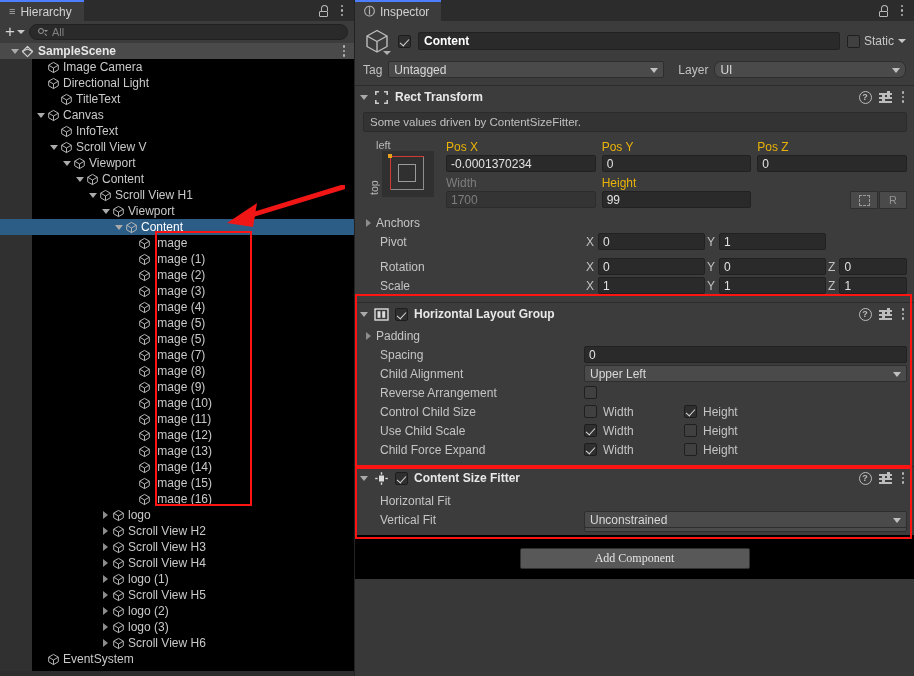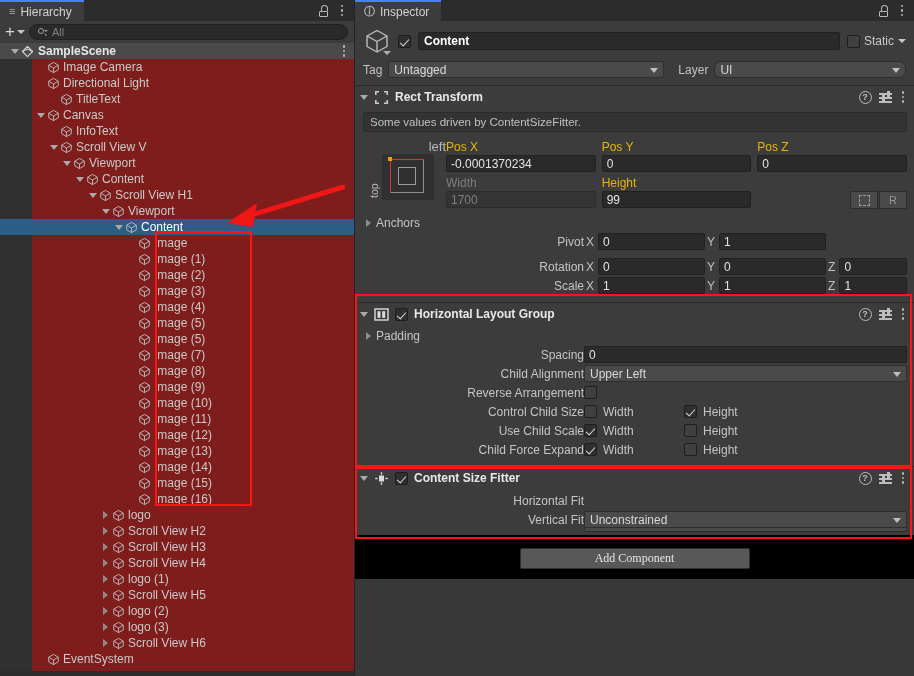--- a/index.html
+++ b/index.html
@@ -57,21 +57,21 @@
     display: flex; align-items: center; gap: 5px; padding: 0 8px;
     border: 1px solid #212121;
   }
   .mag { width: 9px; height: 9px; position: relative; flex: none; }
   .mag i { position: absolute; left: 0; top: 0; width: 6px; height: 6px; border: 1.3px solid #9a9a9a; border-radius: 50%; }
   .mag b { position: absolute; right: 0; bottom: 1px; width: 3px; height: 1.3px; background: #9a9a9a; transform: rotate(45deg); }
   .mag u { position: absolute; right: -1px; top: 2px; width: 0; height: 0;
            border-left: 2px solid transparent; border-right: 2px solid transparent; border-top: 2.5px solid #9a9a9a; }
   .search-ph { color: #808080; font-size: 11px; }
 
-  .tree { flex: 1; position: relative; overflow: hidden; background: #7f1d1d; }
+  .tree { flex: 1; position: relative; overflow: hidden; background: #000000; }
   .row {
     height: 16px; display: flex; align-items: center; position: relative;
     padding-left: 0; white-space: nowrap;
   }
   .row.scene { background: #4a4a4a; }
   .row.sel { background: #2c5d87; }
   .row.sel .lbl { color: #ffffff; }
   .row .tw {
     width: 13px; flex: none; display: flex; align-items: center; justify-content: center;
   }
@@ -144,34 +144,34 @@
   .pre-ico i:nth-child(5) { left: 3px; top: 4px; }
   .comp-body { padding: 3px 7px 7px 7px; }
 
   .infobox {
     background: #333333; border: 1px solid #2b2b2b; border-radius: 2px;
     color: #c0c0c0; font-size: 11.5px; padding: 3px 6px; margin: 1px 0 5px 1px;
   }
 
   .prow { display: flex; align-items: center; height: 19px; }
   .prow .pl { width: 222px; flex: none; color: #c4c4c4; font-size: 12px; padding-left: 6px; }
-  .prow .pl.sub { padding-left: 18px; text-align: right; }
+  .prow .pl.sub { padding-left: 18px; }
   .fbox {
     height: 17px; background: #2a2a2a; border: 1px solid #212121; border-radius: 2px;
     display: flex; align-items: center; padding: 0 4px; color: #e2e2e2; font-size: 12px;
     overflow: hidden;
   }
   .fbox.dim { color: #7e7e7e; background: #343434; border-color: #2c2c2c; }
   .axis { color: #c0c0c0; font-size: 12px; margin-right: 4px; margin-left: 2px; flex: none; }
   .triwrap { width: 14px; flex: none; display: flex; align-items: center; padding-left: 4px; }
 
   
   .rt-grid { display: flex; padding-top: 2px; }
   .anchor-widget { width: 84px; flex: none; position: relative; padding-left: 6px; }
-  .aw-top { text-align: right; color: #b9b9b9; font-size: 13px; padding-left: 8px; }
+  .aw-top { text-align: left; color: #b9b9b9; font-size: 11px; padding-left: 8px; }
   .aw-mid { display: flex; align-items: flex-start; }
   .aw-left { writing-mode: vertical-rl; transform: rotate(180deg); color: #b9b9b9;
              font-size: 10.5px; height: 44px; display: flex; align-items: center; margin-right: 2px; }
   .aw-box { width: 52px; height: 46px; background: #303030; position: relative; }
   .aw-box .outer { position: absolute; left: 8px; top: 5px; width: 34px; height: 34px; border: 1px solid #8d8d8d; }
   .aw-box .redL { position: absolute; left: 8px; top: 5px; width: 34px; height: 34px;
                   border-left: 1.5px solid #cf3b32; border-top: 1.5px solid #cf3b32; }
   .aw-box .inner { position: absolute; left: 16px; top: 13px; width: 18px; height: 18px; border: 1px solid #9a9a9a; }
   .aw-box .dot { position: absolute; left: 6px; top: 3px; width: 4px; height: 4px; background: #e5a21a; }
 

